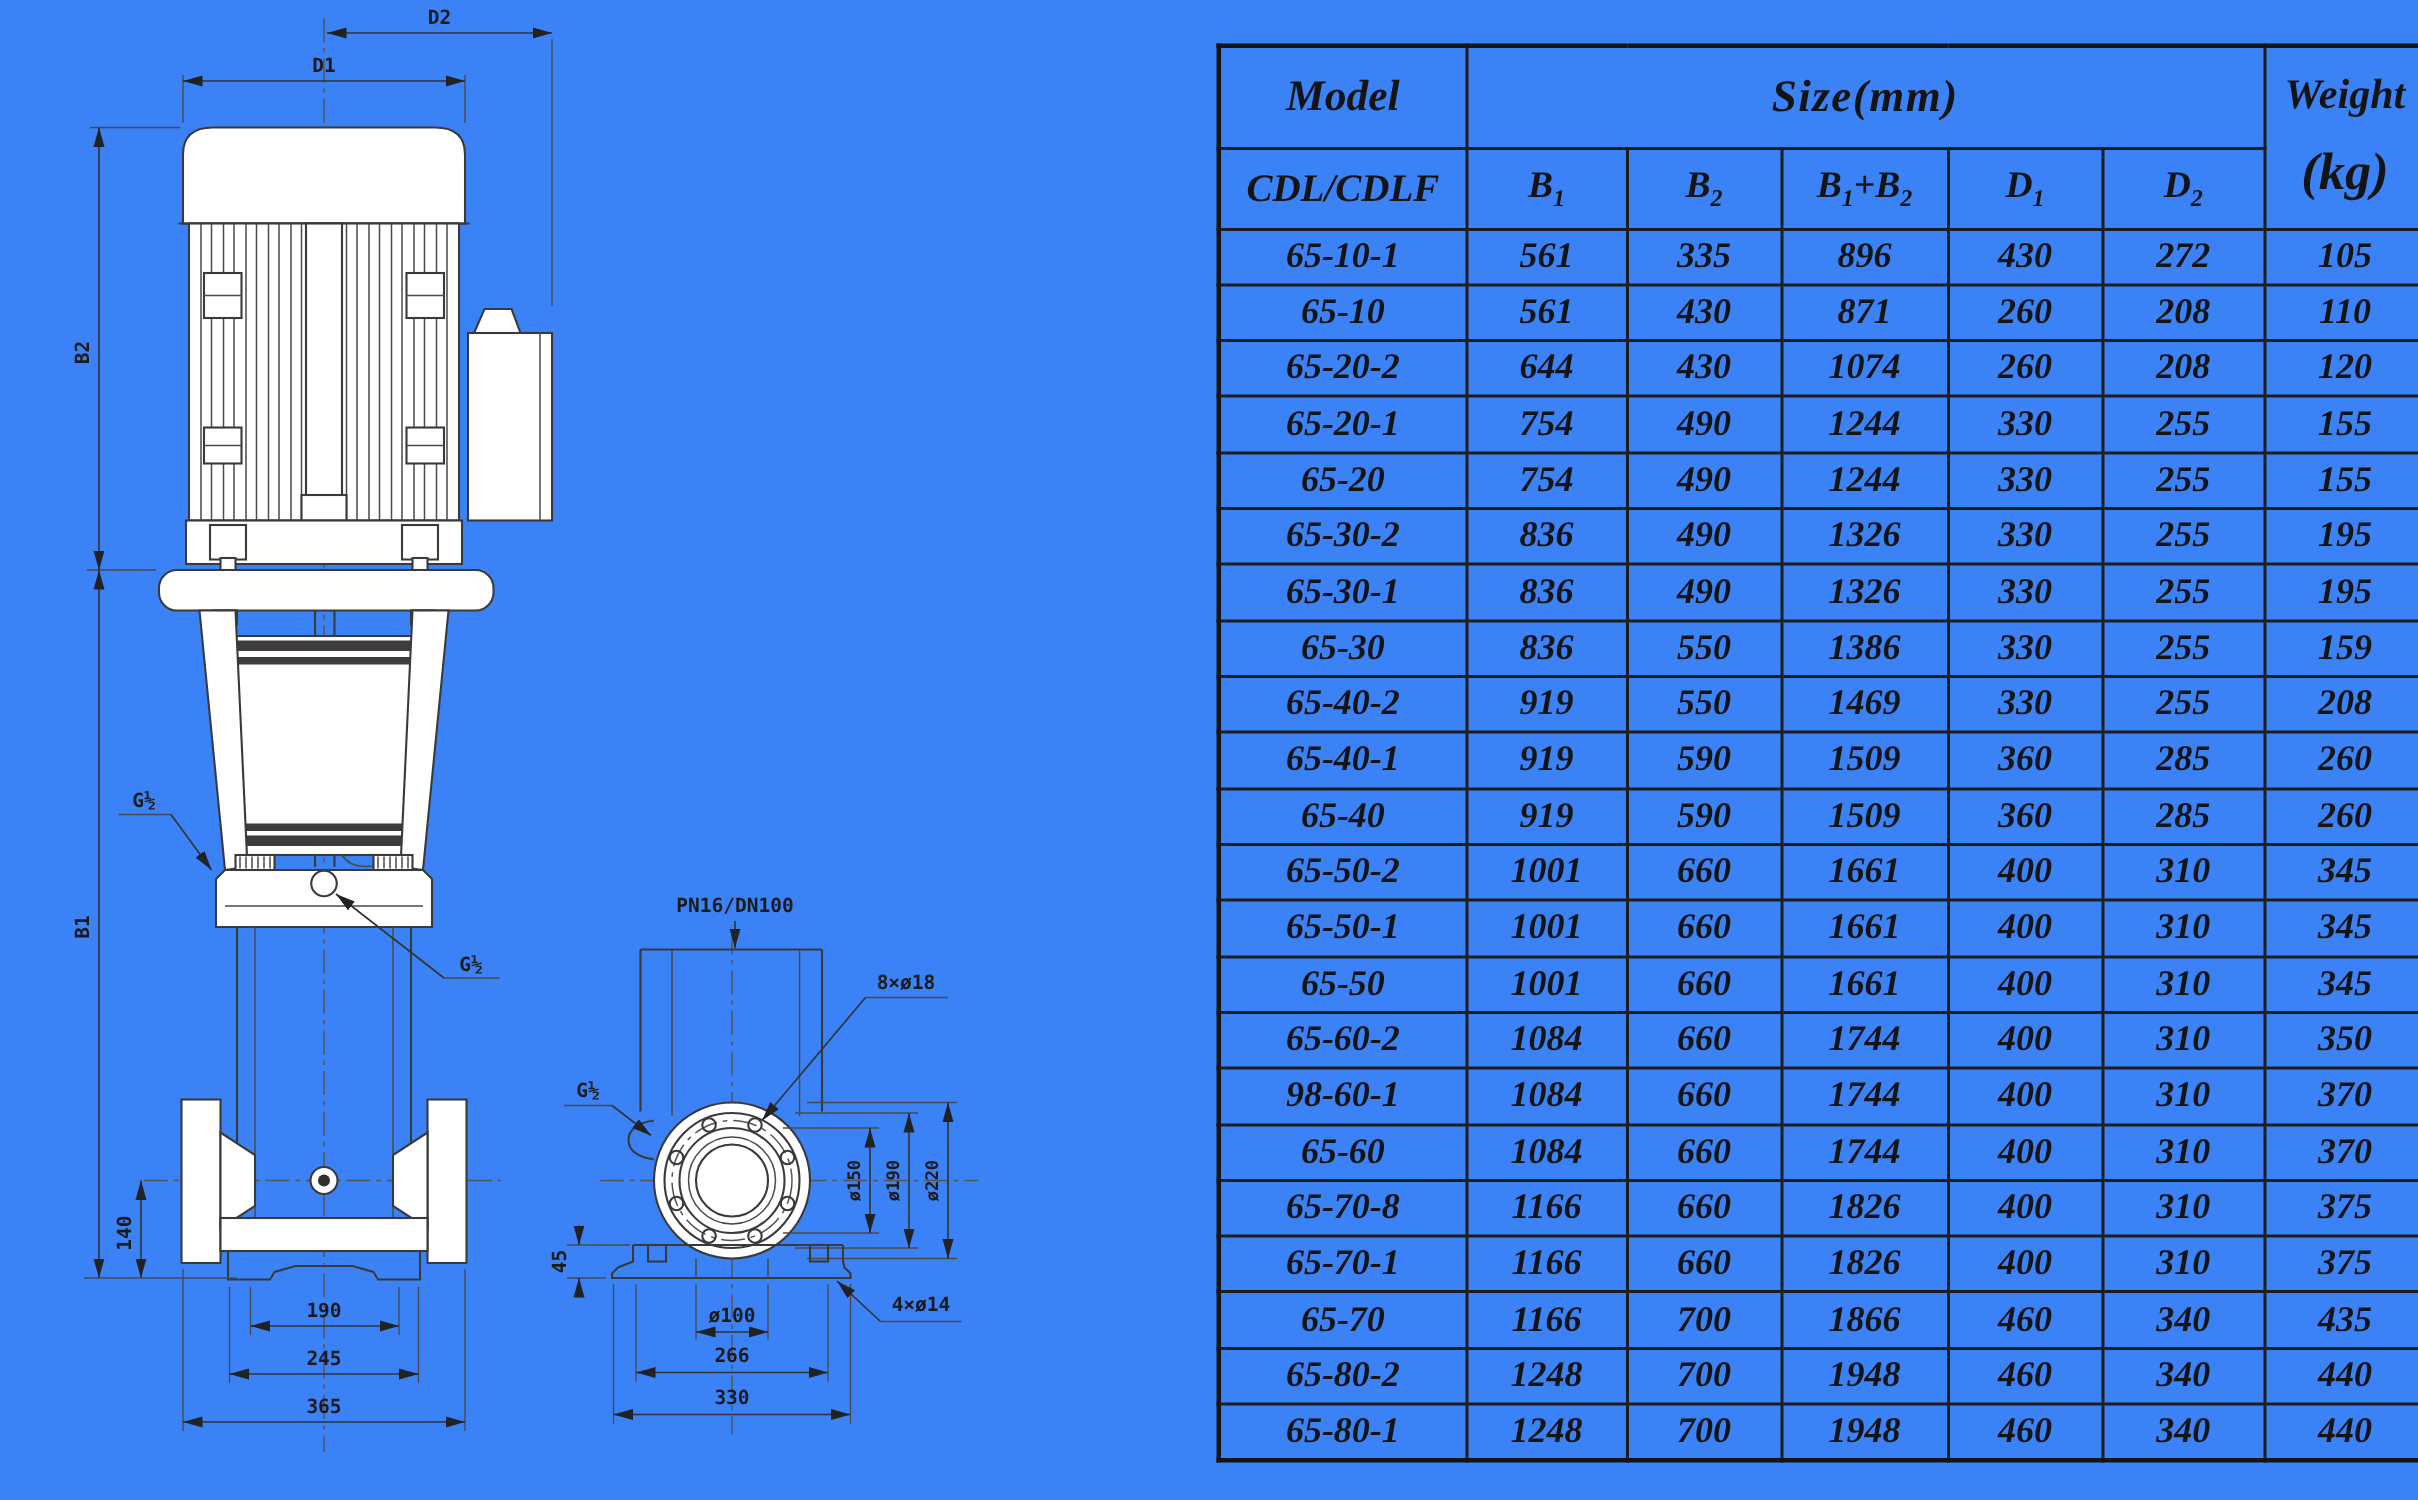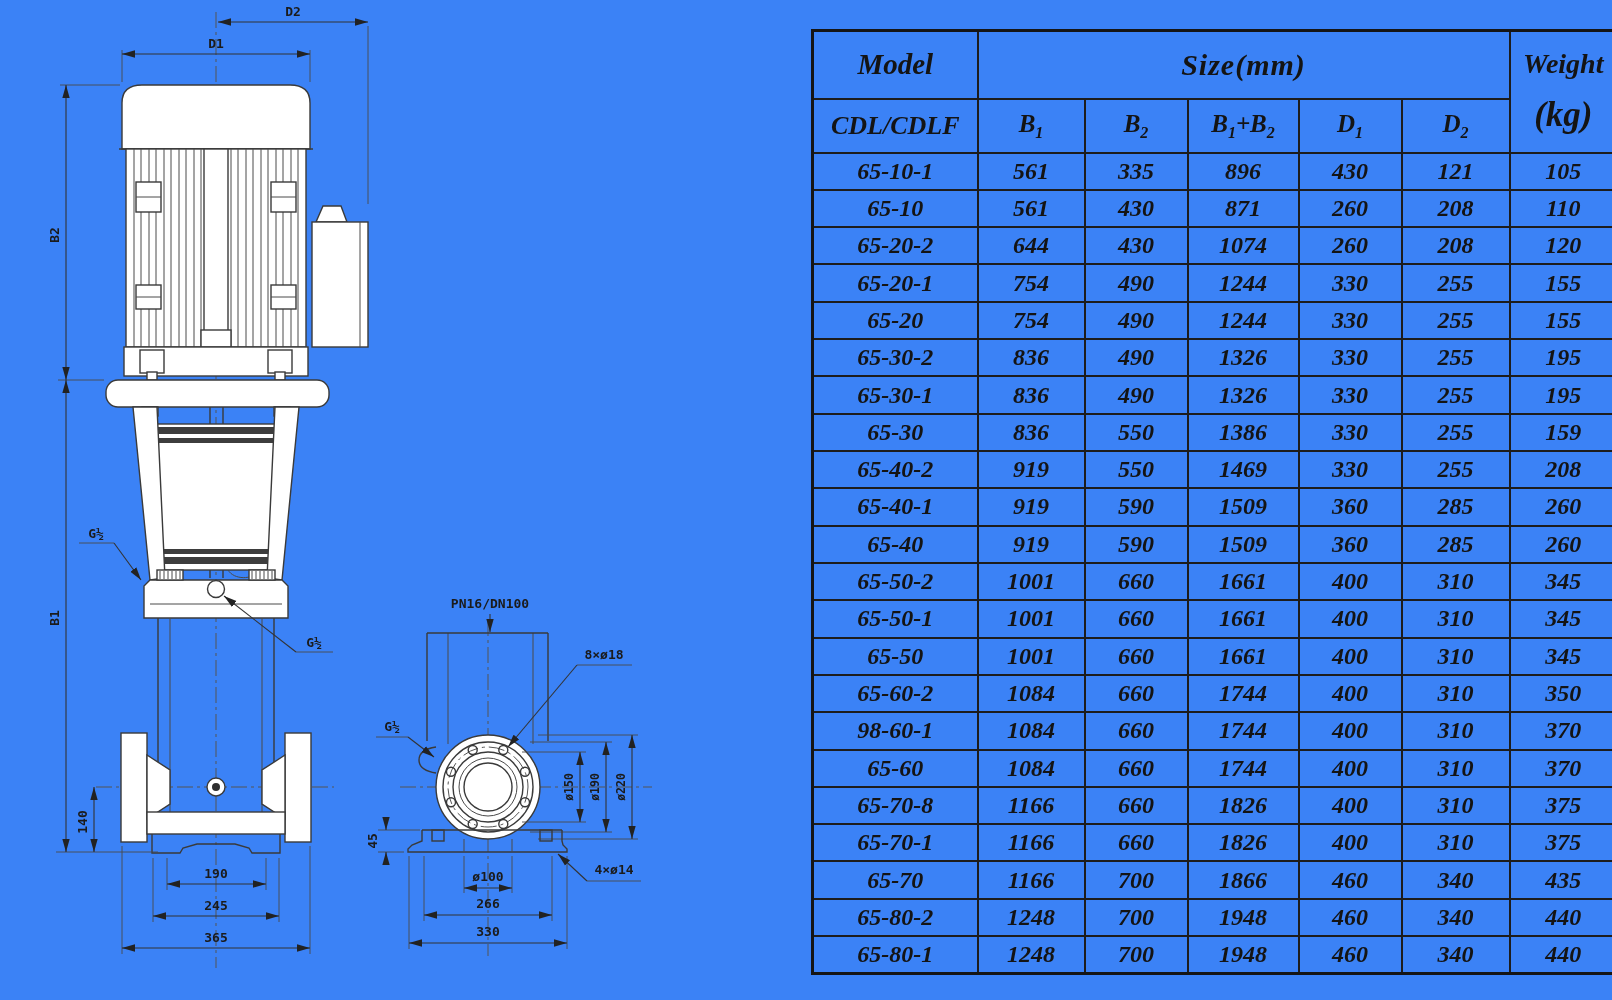--- a/index.html
+++ b/index.html
@@ -315,21 +315,21 @@
         </tr>
       </thead>
       <tbody>
 
           <tr class="data-row">
             <td>65-10-1</td>
             <td>561</td>
             <td>335</td>
             <td>896</td>
             <td>430</td>
-            <td>121</td>
+            <td>272</td>
             <td>105</td>
           </tr>
 
           <tr class="data-row">
             <td>65-10</td>
             <td>561</td>
             <td>430</td>
             <td>871</td>
             <td>260</td>
             <td>208</td>

